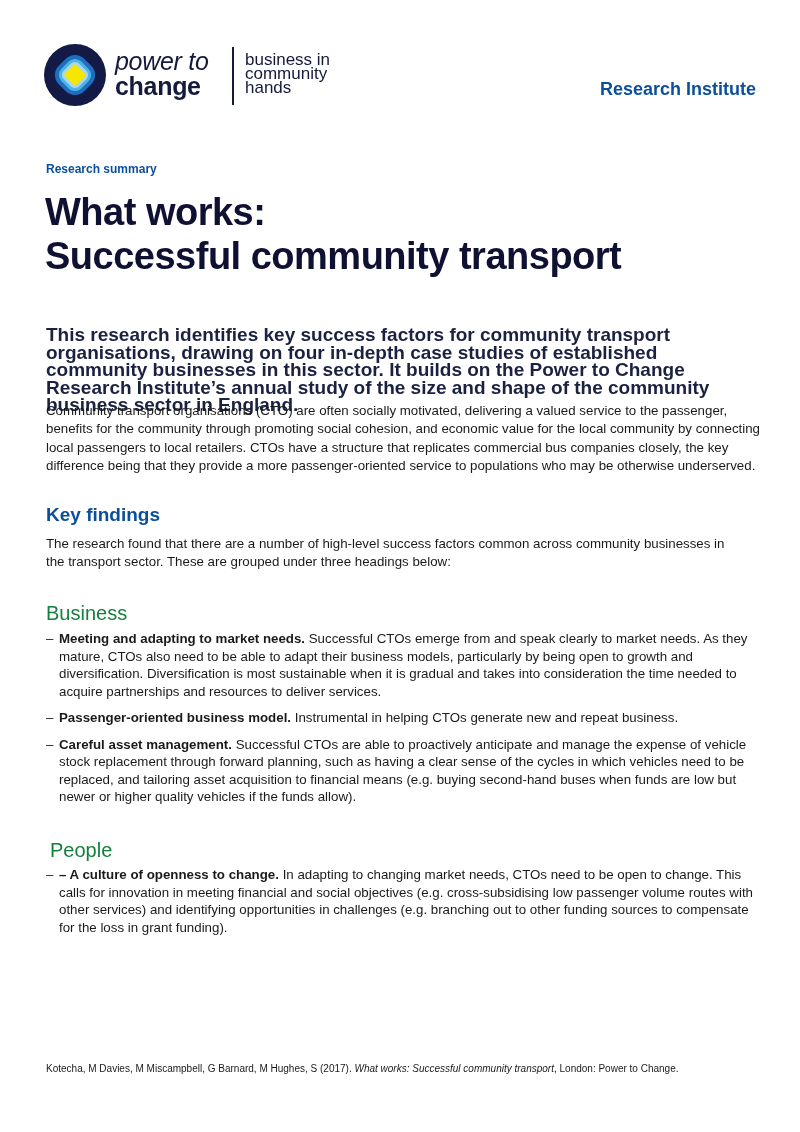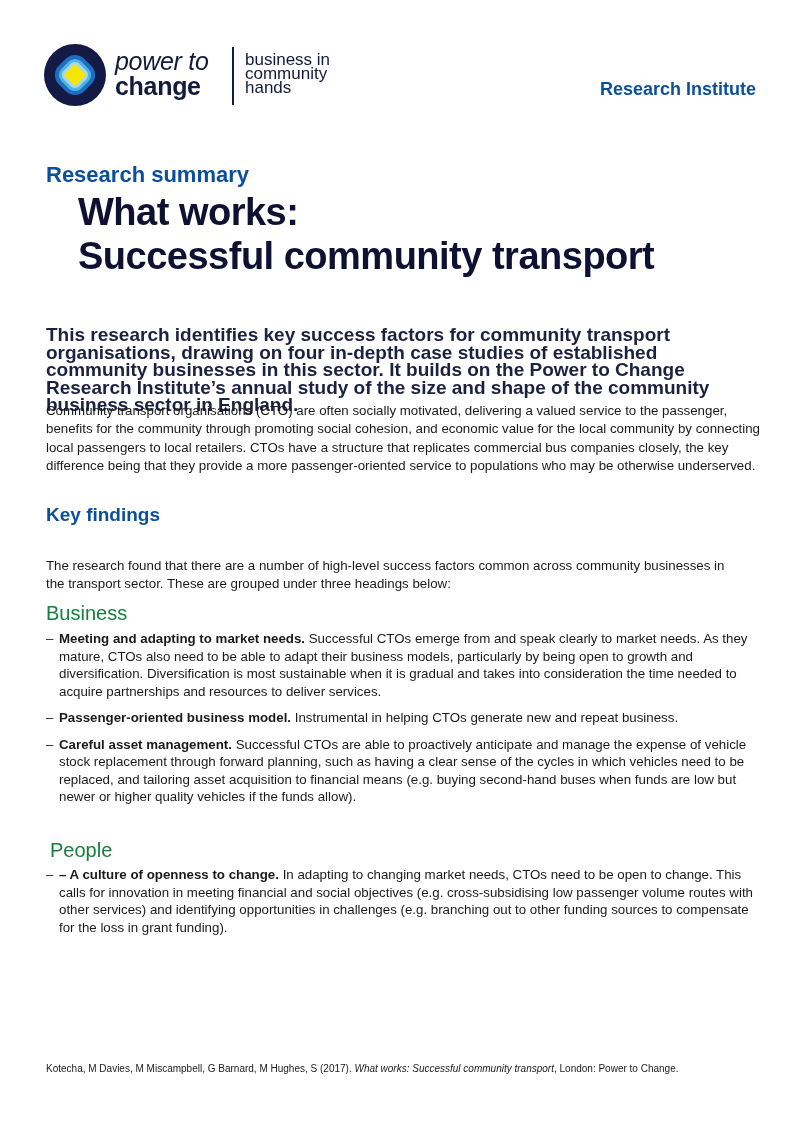--- a/index.html
+++ b/index.html
@@ -10,29 +10,29 @@
   
   .logo-mark { left: 44px; top: 44px; width: 62px; height: 62px; }
   .logo-power { left: 115px; top: 48px; font-size: 25px; color: #141a3c; letter-spacing: -0.3px; line-height: 26px; font-style: italic; }
   .logo-change { left: 115px; top: 73px; font-size: 25px; font-weight: bold; color: #141a3c; letter-spacing: -0.3px; line-height: 26px; }
   .logo-divider { left: 232px; top: 47px; width: 2px; height: 58px; background: #141a3c; }
   .logo-tagline { left: 245px; top: 53px; font-size: 17px; line-height: 14px; color: #141a3c; }
   .logo-tagline div { white-space: nowrap; }
 
   .institute { right: 44px; top: 79px; font-size: 18px; font-weight: bold; color: #0b4f9c; }
 
-  .kicker { left: 46px; top: 162px; font-size: 22px; font-weight: bold; color: #0b4f9c; }
-  .title { left: 45px; top: 190px; font-size: 38px; font-weight: bold; color: #0f1133; line-height: 44px; letter-spacing: -0.5px; margin-left: 33px; }
+  .kicker { left: 46px; top: 162px; font-size: 12px; font-weight: bold; color: #0b4f9c; }
+  .title { left: 45px; top: 190px; font-size: 38px; font-weight: bold; color: #0f1133; line-height: 44px; letter-spacing: -0.5px; }
   .title div { white-space: nowrap; }
 
   .lead { left: 46px; top: 326px; width: 700px; font-size: 19px; font-weight: bold; color: #1b2140; line-height: 17.5px; }
   .intro { left: 46px; top: 402px; width: 715px; font-size: 13.3px; color: #1a1a1a; line-height: 18.3px; }
 
   .h2 { left: 46px; top: 504px; font-size: 19px; font-weight: bold; color: #0b4f9c; }
-  .kf-text { left: 46px; top: 557px; width: 700px; font-size: 13.3px; color: #1a1a1a; line-height: 18.3px; }
+  .kf-text { left: 46px; top: 535px; width: 700px; font-size: 13.3px; color: #1a1a1a; line-height: 18.3px; }
 
   .h3 { font-size: 20px; color: #15803d; }
   .h3-business { left: 46px; top: 602px; }
   .h3-people { left: 50px; top: 839px; }
 
   .list { left: 46px; width: 715px; font-size: 13.3px; color: #1a1a1a; line-height: 17.5px; }
   .list-item { position: relative; padding-left: 13px; margin-bottom: 9px; }
   .list-item .dash { position: absolute; left: 0; top: 0; }
   .list-item b { font-weight: bold; }
   .list-business { top: 630px; }

